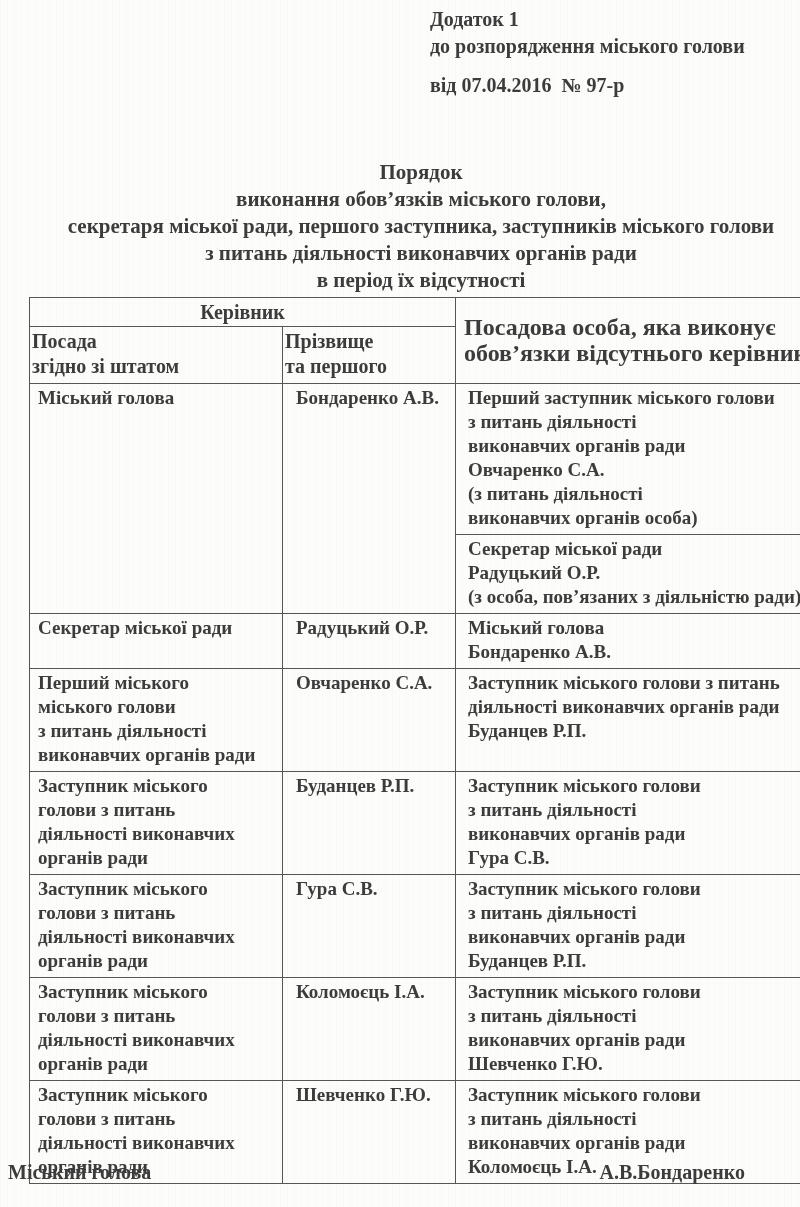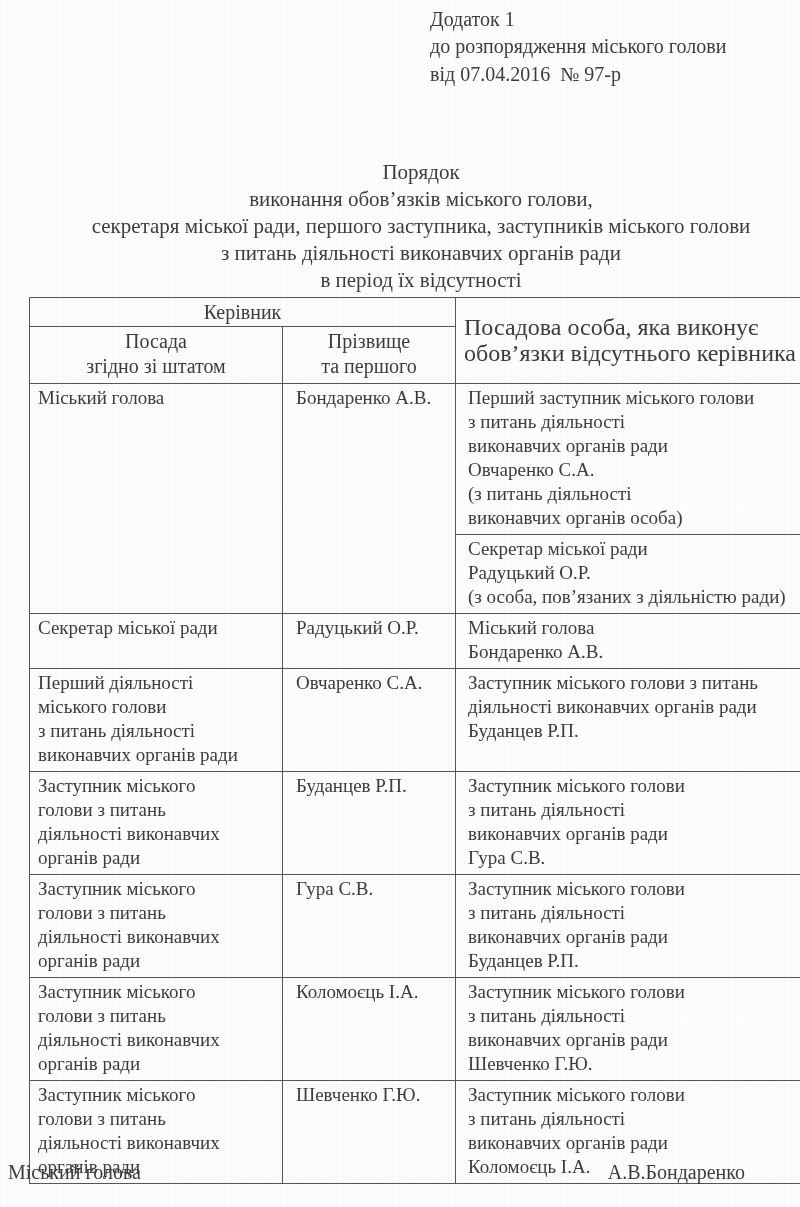--- a/index.html
+++ b/index.html
@@ -10,28 +10,29 @@
     background: #fcfcfa;
   }
   .page {
     position: relative;
     width: 800px; height: 1207px;
     overflow: hidden;
     background:
       repeating-linear-gradient(90deg,
         rgba(120,120,110,0.025) 0 1px, rgba(0,0,0,0) 1px 7px),
       #fcfcfa;
+    font-weight: bold;
   }
 
   
   .appendix {
     position: absolute; left: 430px; top: 6px;
     font-size: 20px; line-height: 27px;
   }
-  .appendix .line:last-child { margin-top: 1px; }
+  .appendix .line:last-child { margin-top: 12px; }
 
   
   .doc-title {
     position: absolute; top: 159px; left: 0; width: 100%;
     transform: translateX(21px);
     text-align: center;
     font-size: 21px; line-height: 27px;
   }
 
   
@@ -41,21 +42,21 @@
     width: 791px;
   }
   td {
     border: 1px solid #565656;
     vertical-align: top;
     font-size: 19px; line-height: 24px;
     padding: 2px 6px 4px 8px;
     overflow: hidden;
   }
   .h-group { text-align: center; padding: 2px; font-size: 20px; }
-  .h-sub   { text-align: center; padding: 2px 2px 4px; font-size: 20px; line-height: 25px; }
+  .h-sub   { padding: 2px 2px 4px; font-size: 20px; line-height: 25px; }
   .h-exec  { text-align: left; vertical-align: middle; font-size: 24px; line-height: 26px; }
   .c-name  { padding-left: 13px; }
   .c-exec  { padding-left: 12px; }
   .p0      { padding: 0; }
   .exec-block   { padding: 2px 6px 4px 12px; }
   .exec-divided { border-bottom: 1px solid #565656; }
   .line { white-space: nowrap; }
 
   
   .signature {
@@ -141,21 +142,21 @@
               <div class="line">Радуцький О.Р.</div>
             </td>
           <td class="c-exec">
               <div class="line">Міський голова</div>
               <div class="line">Бондаренко А.В.</div>
             </td>
         </tr>
 
         <tr>
           <td class="c-pos">
-              <div class="line">Перший діяльності</div>
+              <div class="line">Перший міського</div>
               <div class="line">міського голови</div>
               <div class="line">з питань діяльності</div>
               <div class="line">виконавчих органів ради</div>
             </td>
           <td class="c-name">
               <div class="line">Овчаренко С.А.</div>
             </td>
           <td class="c-exec">
               <div class="line">Заступник міського голови з питань</div>
               <div class="line">діяльності виконавчих органів ради</div>

